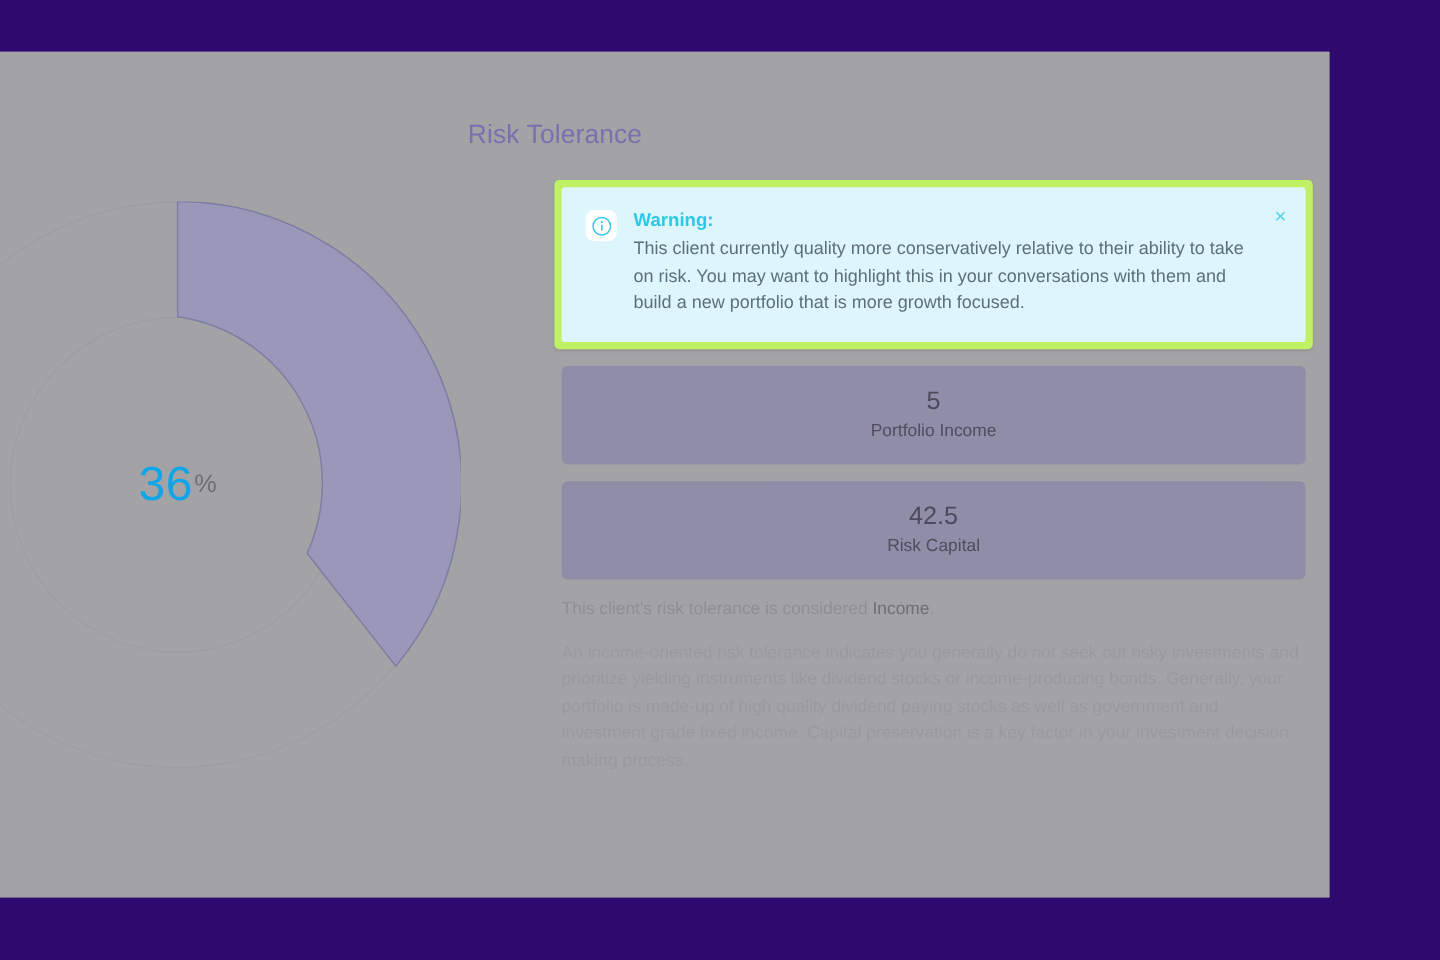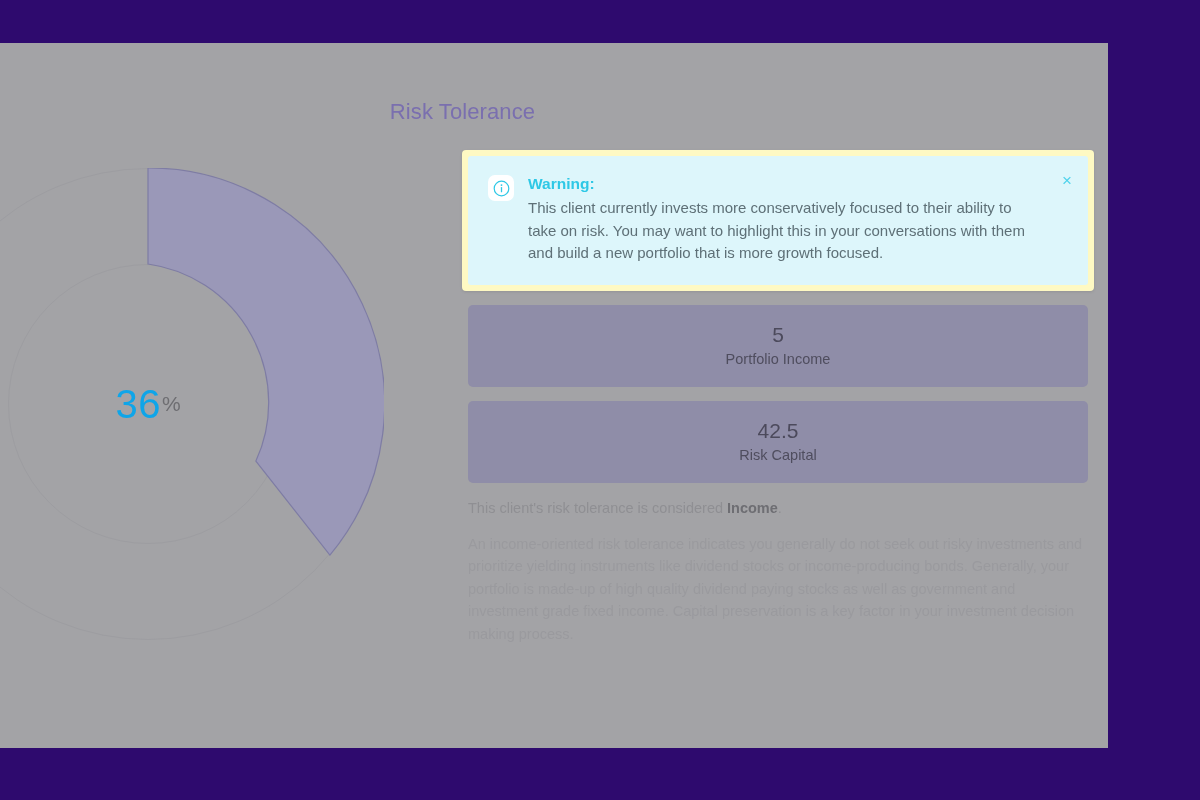--- a/index.html
+++ b/index.html
@@ -78,21 +78,21 @@
   
   .right-col {
     position: absolute;
     left: 468px;
     top: 150px;
     width: 620px;
   }
 
   
   .alert-frame {
-    background: #fef9c3;
+    background: #bef264;
     border-radius: 4px;
     padding: 6px;
     box-sizing: border-box;
     width: 632px;
     margin-left: -6px;
     box-shadow: 0 1px 3px rgba(0,0,0,.10);
   }
   .alert {
     position: relative;
     background: #ddf6fb;
@@ -162,21 +162,21 @@
   }
 
   
   .desc { margin-top: 1px; }
   .desc-lead {
     font-size: 14.5px;
     color: #8f8f93;
     line-height: 22px;
     margin-bottom: 14px;
   }
-  .desc-lead b { color: #6e6e73; font-weight: bold; }
+  .desc-lead b { color: #6e6e73; font-weight: normal; }
   .desc-body {
     font-size: 14.5px;
     color: #9a9a9e;
     line-height: 22.5px;
   }
 </style>
 </head>
 <body>
 
 <div class="backdrop"></div>
@@ -207,21 +207,21 @@
     <div class="alert">
       <div class="alert-icon">
         <svg width="17" height="17" viewBox="0 0 17 17">
           <circle cx="8.5" cy="8.5" r="7.3" fill="none" stroke="#2ec8e6" stroke-width="1.2"></circle>
           <circle cx="8.5" cy="5.1" r="0.95" fill="#2ec8e6"></circle>
           <rect x="7.85" y="7.0" width="1.3" height="5.2" rx="0.55" fill="#2ec8e6"></rect>
         </svg>
       </div>
       <div class="alert-body">
         <div class="alert-title">Warning:</div>
-        <div class="alert-text">This client currently invests more conservatively focused to their ability to take on risk. You may want to highlight this in your conversations with them and build a new portfolio that is more growth focused.</div>
+        <div class="alert-text">This client currently quality more conservatively relative to their ability to take on risk. You may want to highlight this in your conversations with them and build a new portfolio that is more growth focused.</div>
       </div>
       <div class="alert-close">×</div>
     </div>
   </div>
 
   <div class="cards">
     <div class="score-card">
       <div class="score-value">5</div>
       <div class="score-label">Portfolio Income</div>
     </div>

